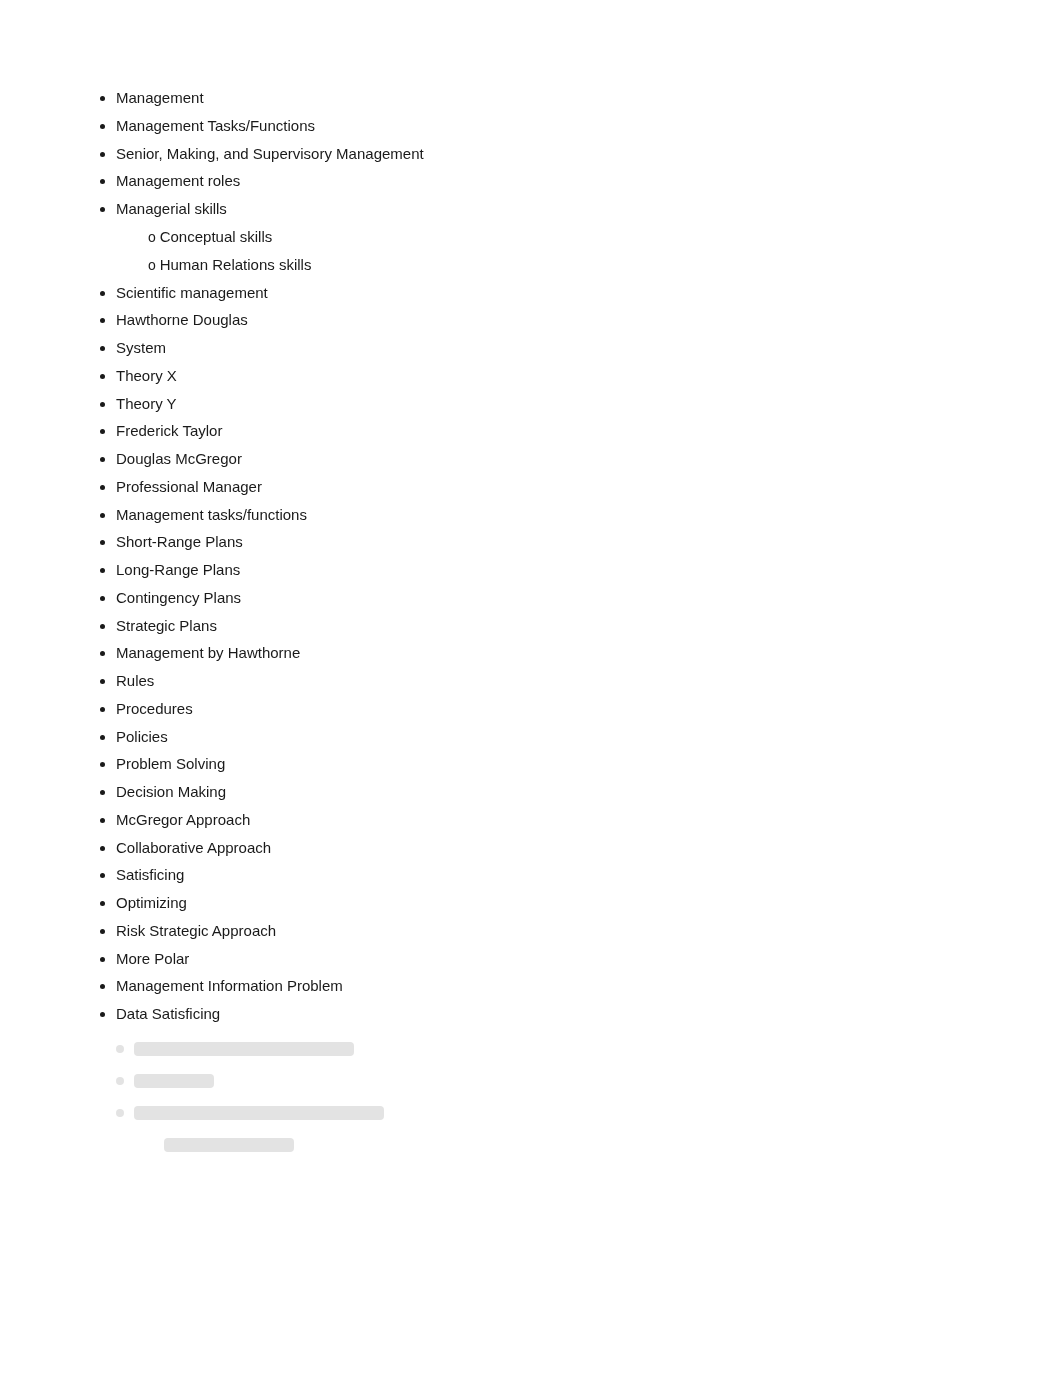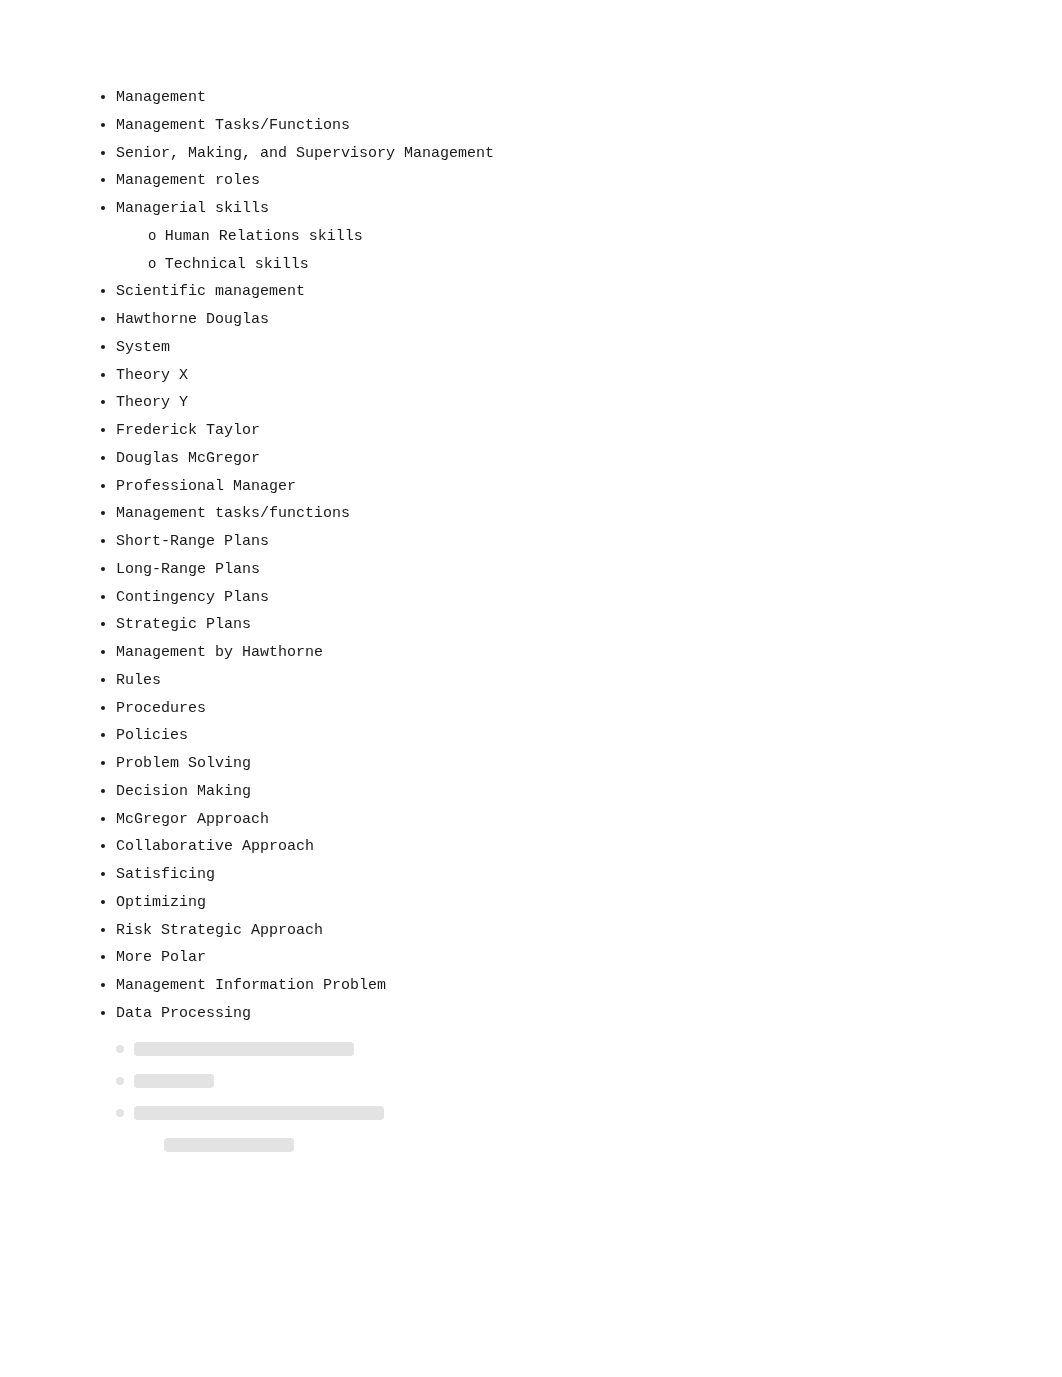--- a/index.html
+++ b/index.html
@@ -22,21 +22,20 @@
       font-weight: bold;
       font-size: 16px;
       line-height: 1.5;
       margin-bottom: 24px;
     }
 
     ul.main-list {
       list-style: disc;
       padding-left: 36px;
       line-height: 1.85;
-      font-family: Liberation Mono, monospace;
     }
 
     ul.main-list > li {
       margin: 0;
       padding: 0;
     }
 
     ul.sub-list {
       list-style: none;
       padding-left: 32px;
@@ -92,22 +91,22 @@
   <div></div>
   <div></div>
 </div>
 
 <ul class="main-list" id="main-list-container">
 <li><span>Management</span></li>
     <li><span>Management Tasks/Functions</span></li>
     <li><span>Senior, Making, and Supervisory Management</span></li>
     <li><span>Management roles</span></li>
     <li><span>Managerial skills</span><ul class="sub-list">
+        <li>Conceptual skills</li>
         <li>Human Relations skills</li>
-        <li>Technical skills</li>
       </ul></li>
     <li><span>Scientific management</span></li>
     <li><span>Hawthorne Douglas</span></li>
     <li><span>System</span></li>
     <li><span>Theory X</span></li>
     <li><span>Theory Y</span></li>
     <li><span>Frederick Taylor</span></li>
     <li><span>Douglas McGregor</span></li>
     <li><span>Professional Manager</span></li>
     <li><span>Management tasks/functions</span></li>
@@ -121,21 +120,21 @@
     <li><span>Policies</span></li>
     <li><span>Problem Solving</span></li>
     <li><span>Decision Making</span></li>
     <li><span>McGregor Approach</span></li>
     <li><span>Collaborative Approach</span></li>
     <li><span>Satisficing</span></li>
     <li><span>Optimizing</span></li>
     <li><span>Risk Strategic Approach</span></li>
     <li><span>More Polar</span></li>
     <li><span>Management Information Problem</span></li>
-    <li><span>Data Processing</span></li>
+    <li><span>Data Satisficing</span></li>
   </ul>
 
 <div class="blurred-section">
   <div class="blurred-item">
     <div class="blurred-bullet"></div>
     <div class="blurred-line" style="width: 220px;"></div>
   </div>
   <div class="blurred-item">
     <div class="blurred-bullet"></div>
     <div class="blurred-line" style="width: 80px;"></div>

